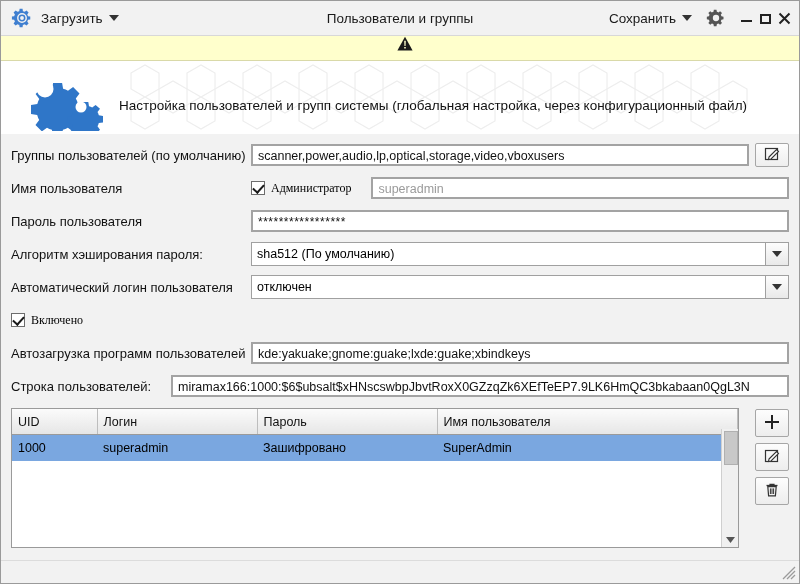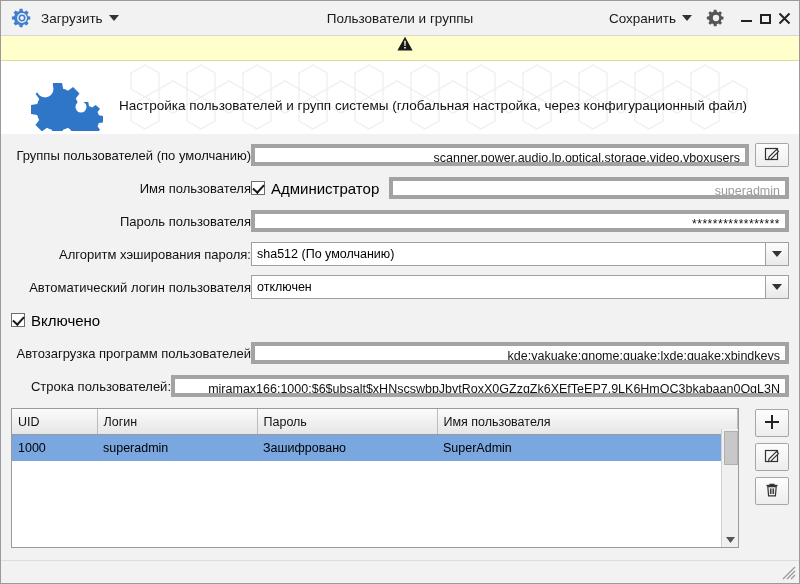--- a/index.html
+++ b/index.html
@@ -136,40 +136,39 @@
     font-size: 13.5px;
     color: #111;
     margin-top: 11px;
   }
 
   
   .form {
     position: relative;
     padding: 6px 10px 0 10px;
     background: #f2f2f2;
-    text-align: right;
   }
   .row {
     display: flex;
     align-items: center;
     height: 30px;
     margin-bottom: 3px;
   }
   .lbl {
     font-size: 13px;
     color: #111;
     white-space: nowrap;
   }
   .lbl.w240 { width: 240px; }
   .lbl.w160 { width: 160px; }
   .field {
     flex: 1;
     height: 22px;
     box-sizing: border-box;
-    border: 4px solid #a3a3a3;
+    border: 2px solid #a3a3a3;
     background: #ffffff;
     font-family: "Liberation Sans", sans-serif;
     font-size: 12.5px;
     color: #111;
     padding: 0 5px;
     line-height: 20px;
     overflow: hidden;
     white-space: nowrap;
   }
   .field.placeholder { color: #9b9b9b; }
@@ -220,21 +219,21 @@
   }
   .chk.on::after {
     content: "";
     position: absolute;
     left: 3px; top: 0px;
     width: 5px; height: 9px;
     border: solid #1a1a1a;
     border-width: 0 2px 2px 0;
     transform: rotate(42deg);
   }
-  .chklabel { font-size: 15px; margin-right: 10px; white-space: nowrap; }
+  .chklabel { font-size: 12px; margin-right: 20px; white-space: nowrap; font-family: Liberation Serif, serif; }
 
   
   .tablearea {
     display: flex;
     padding: 4px 10px 0 10px;
     gap: 16px;
   }
   .tablewrap {
     flex: 1;
     height: 140px;

